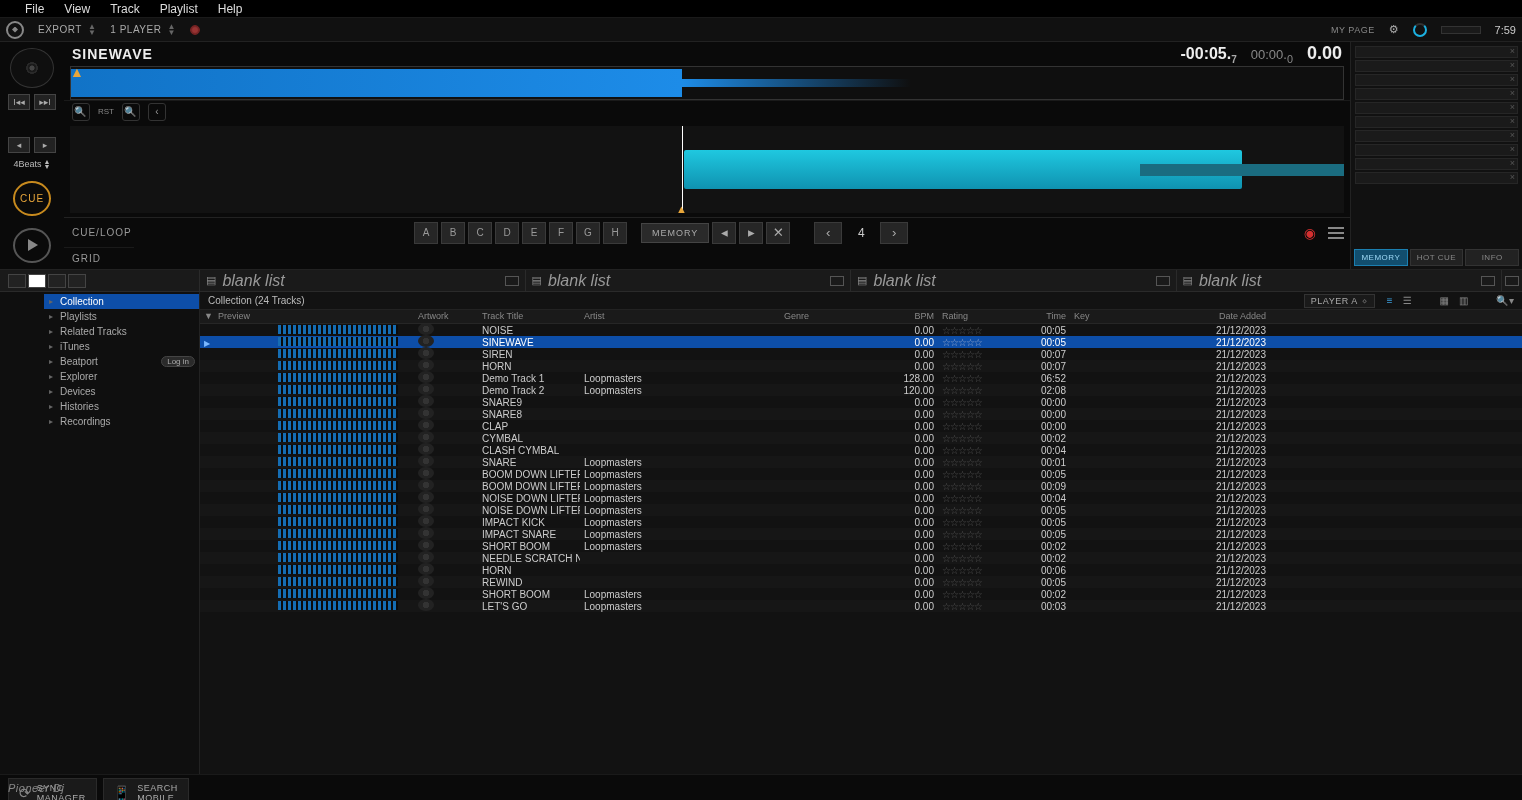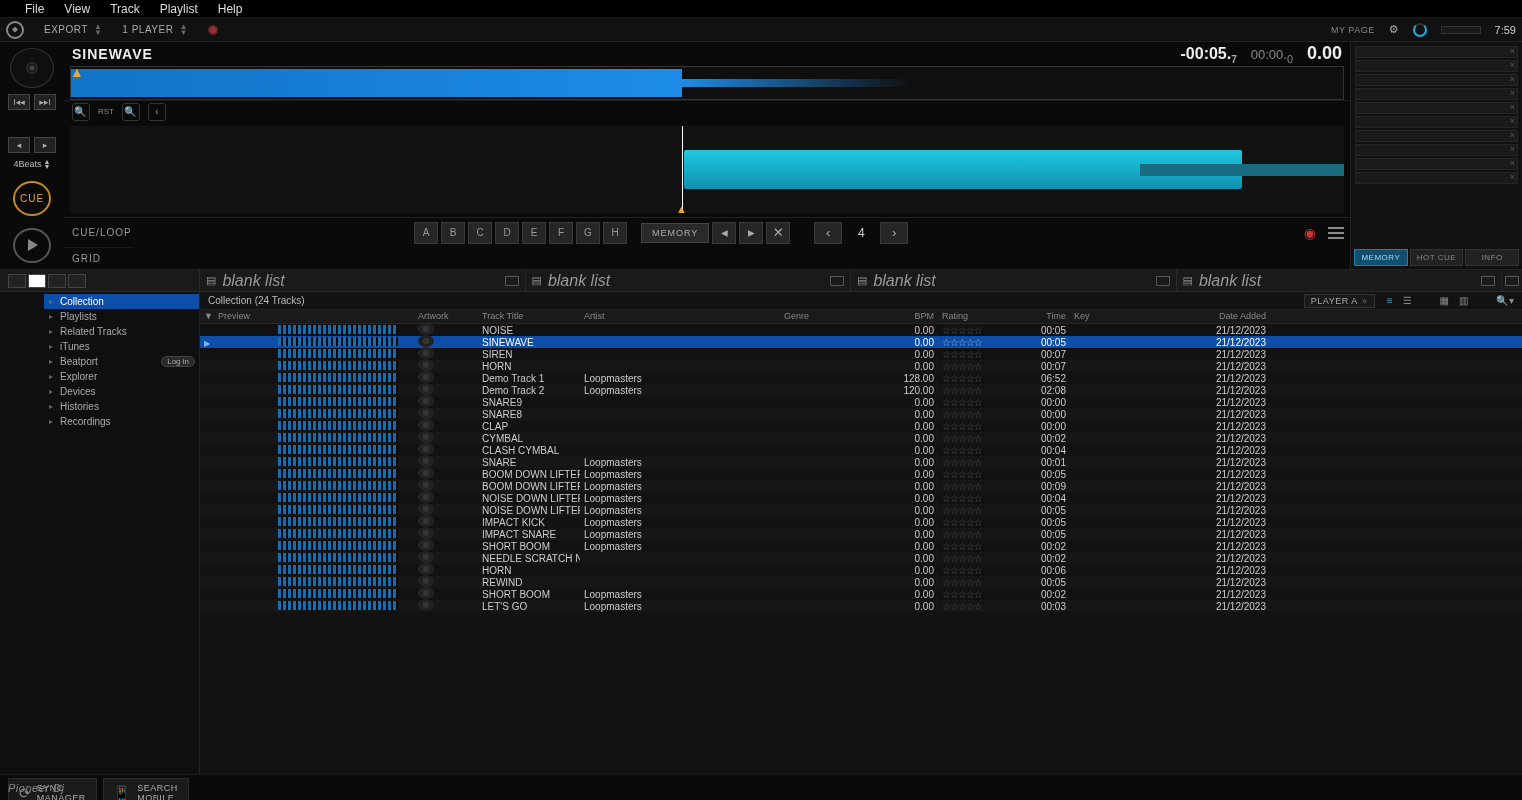--- a/index.html
+++ b/index.html
@@ -3,21 +3,21 @@
 <meta charset="utf-8">
 <style>
 * { margin:0; padding:0; box-sizing:border-box; font-family:'Segoe UI',Helvetica,Arial,sans-serif; user-select:none; }
 html,body { width:1522px; height:800px; background:#000; color:#ccc; overflow:hidden; font-size:11px; }
 
 
 .menubar { display:flex; align-items:center; height:18px; padding:2px 15px; background:#000; border-bottom:1px solid #1a1a1a; }
 .menubar span { padding:2px 10px; color:#ddd; font-size:12px; cursor:pointer; }
 
 
-.toolbar { display:flex; align-items:center; height:24px; background:#111; border-bottom:1px solid #222; padding:0 6px; gap:20px; }
+.toolbar { display:flex; align-items:center; height:24px; background:#111; border-bottom:1px solid #222; padding:0 6px; gap:14px; }
 .toolbar .logo { width:18px; height:18px; border:2px solid #888; border-radius:50%; display:flex; align-items:center; justify-content:center; }
 .toolbar .logo:before { content:''; width:6px; height:6px; background:#888; clip-path:polygon(50% 0,100% 50%,50% 100%,0 50%); }
 .toolbar .pill { display:flex; align-items:center; gap:6px; color:#aaa; font-size:10px; letter-spacing:0.5px; }
 .toolbar .arrows { font-size:8px; color:#666; line-height:6px; }
 .toolbar .red-dot { width:10px; height:10px; border:1px solid #722; border-radius:50%; background:radial-gradient(circle,#933 40%,#411); }
 .toolbar .right { margin-left:auto; display:flex; align-items:center; gap:14px; }
 .toolbar .cprog { width:14px; height:14px; border:2px solid #1cb0e0; border-top-color:#333; border-radius:50%; }
 .toolbar .clock { color:#ccc; font-size:11px; }
 
 

